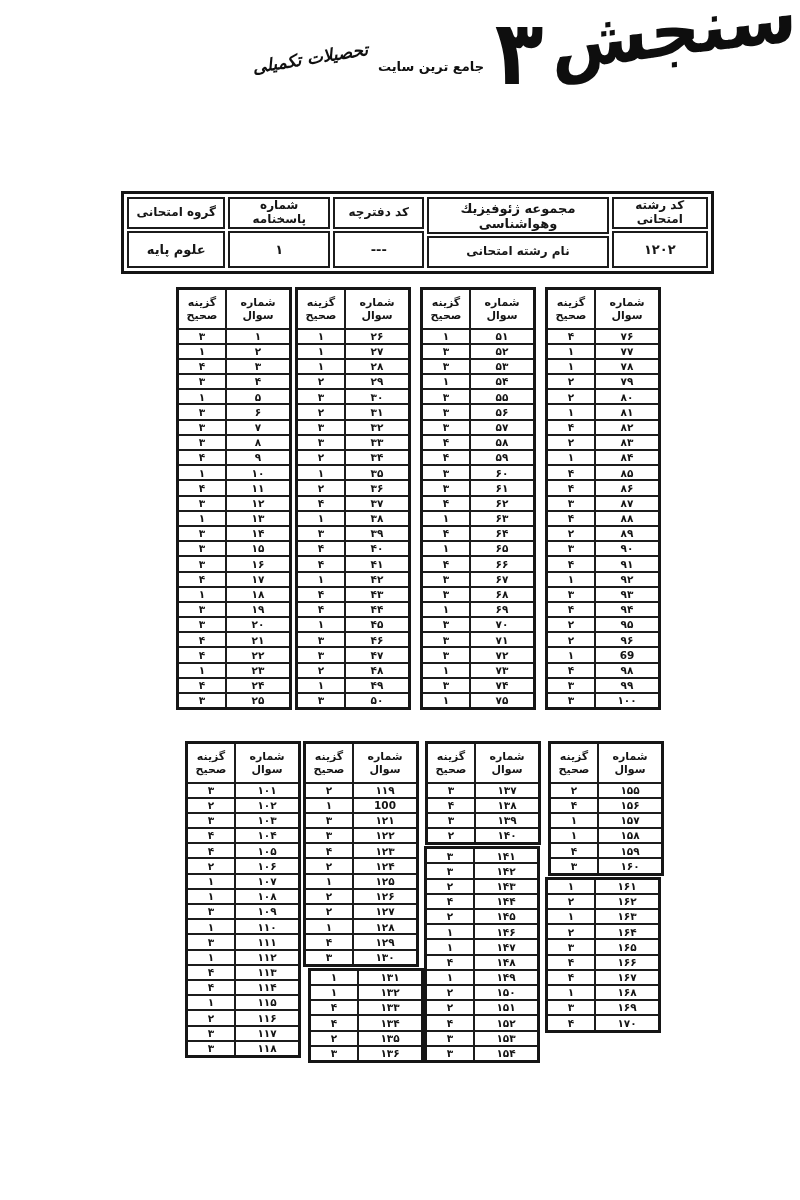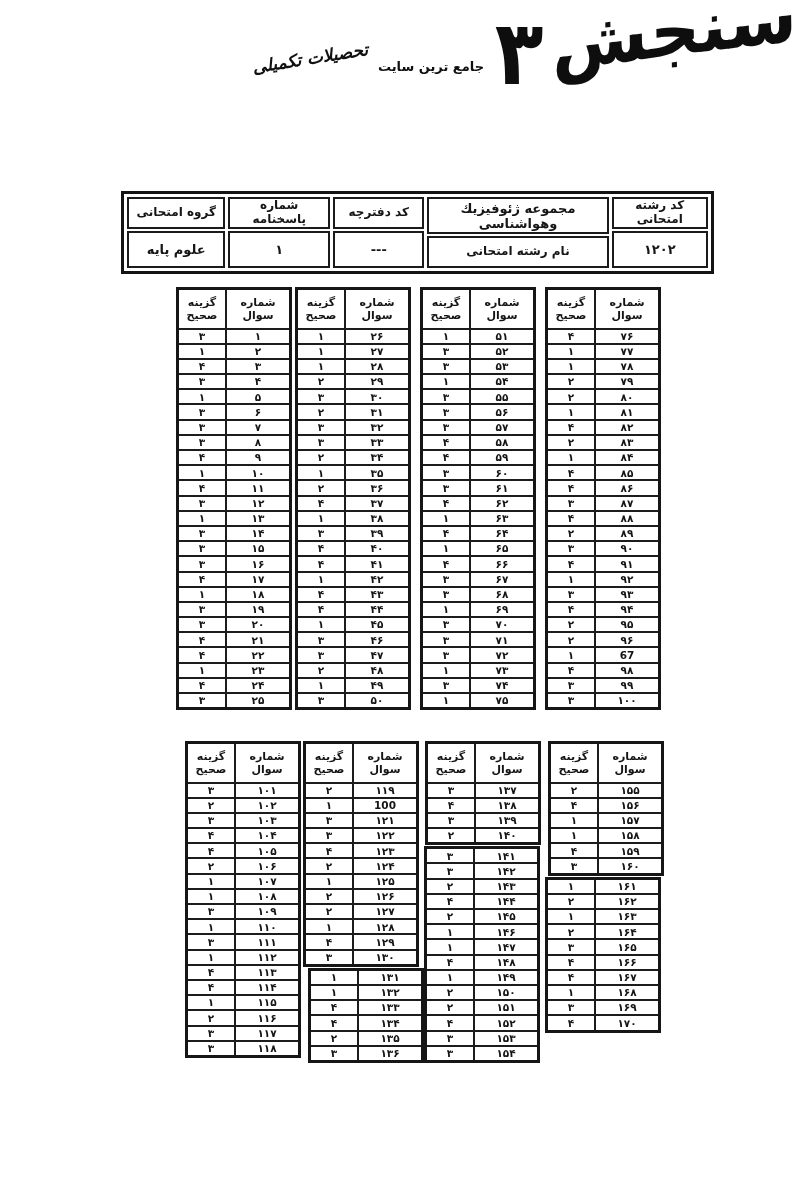--- a/index.html
+++ b/index.html
@@ -521,21 +521,21 @@
             </tr>
             <tr>
               <td class="qcell">۹۵</td>
               <td class="acell">۲</td>
             </tr>
             <tr>
               <td class="qcell">۹۶</td>
               <td class="acell">۲</td>
             </tr>
             <tr>
-              <td class="qcell">67</td>
+              <td class="qcell">69</td>
               <td class="acell">۱</td>
             </tr>
             <tr>
               <td class="qcell">۹۸</td>
               <td class="acell">۴</td>
             </tr>
             <tr>
               <td class="qcell">۹۹</td>
               <td class="acell">۳</td>
             </tr>

